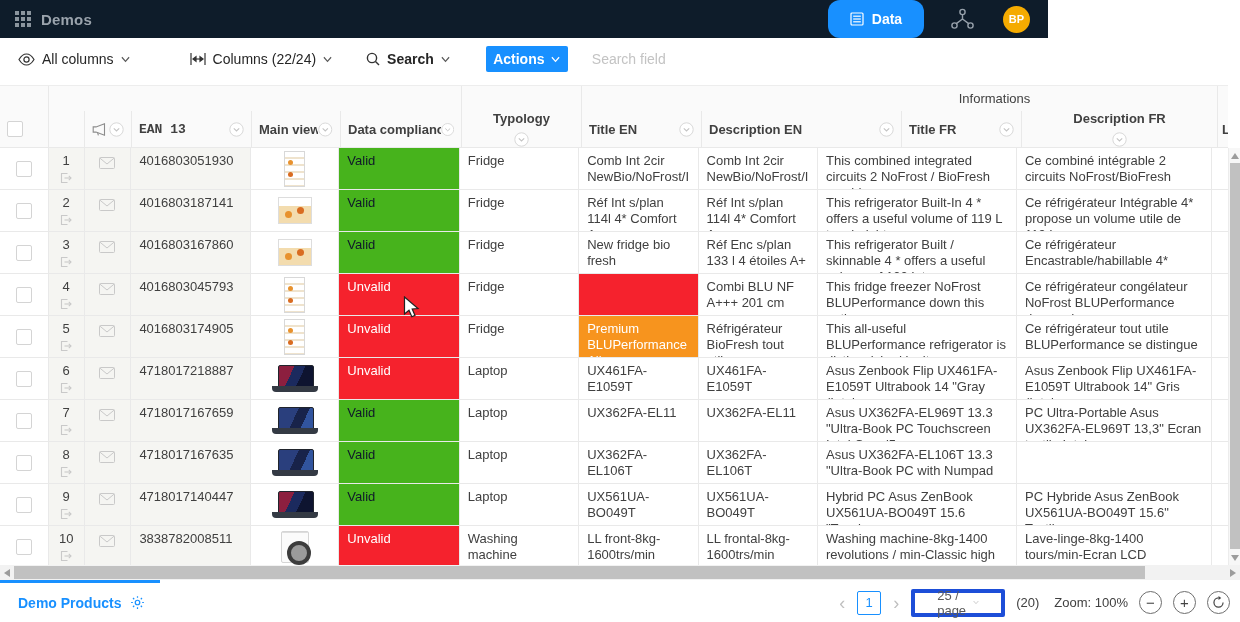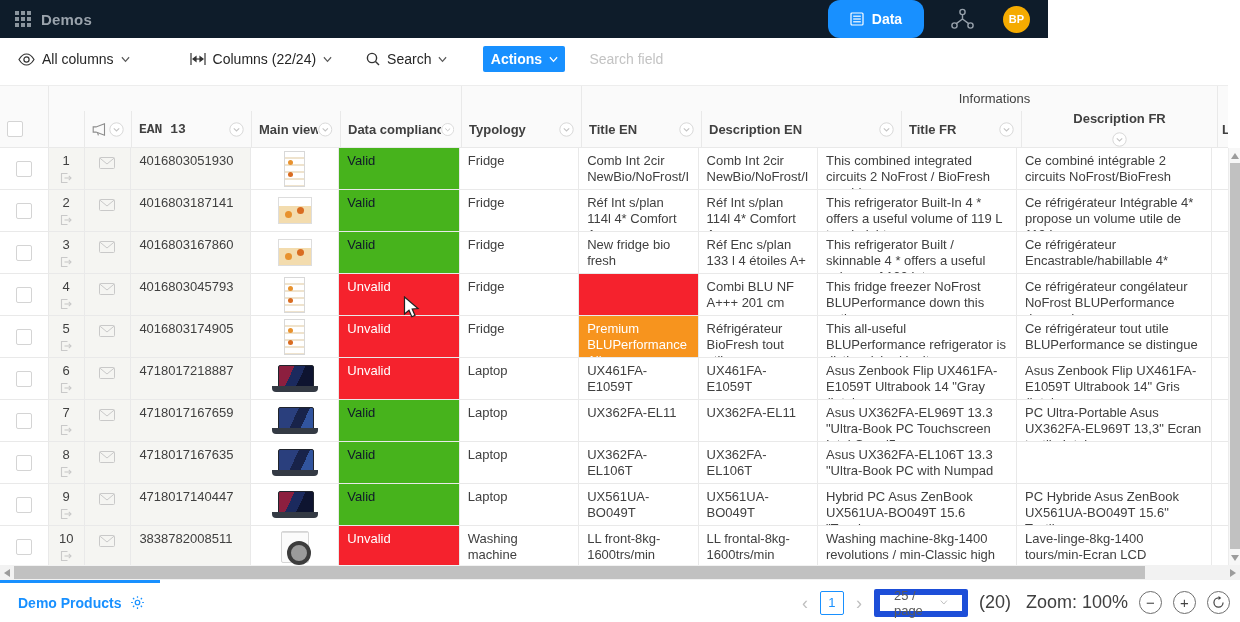--- a/index.html
+++ b/index.html
@@ -13,37 +13,37 @@
   .waffle span { width:4px; height:4px; background:#8b959e; }
   .app-title { color:#9aa3ac; font-size:15px; font-weight:700; margin-left:10px; letter-spacing:.2px; }
   .topbar-right { position:absolute; right:0; top:0; height:38px; display:flex; align-items:center; }
   .data-tab { height:38px; width:96px; background:#1890ff; display:flex; align-items:center; justify-content:center; gap:8px; color:#fff; font-size:14px; font-weight:700;border-radius:12px; }
   .sitemap { margin:0 28px 0 26px; display:flex; }
   .avatar { width:27px; height:27px; border-radius:50%; background:#f5ab00; color:#fff; font-size:11px; font-weight:700; display:flex; align-items:center; justify-content:center; margin-right:18px; }
 
   
   .toolbar { position:absolute; top:38px; left:0; width:1240px; height:42px; background:#fff; display:flex; align-items:center; }
   .tool-group { display:flex; align-items:center; gap:7px; color:#262626; font-size:14px; cursor:pointer; }
-  .tg1{ margin-left:18px;} .tg2{ margin-left:44px;padding-left:16px;} .tg3{ margin-left:34px;}
+  .tg1{ margin-left:18px;} .tg2{ margin-left:44px;padding-left:16px;} .tg3{ margin-left:34px;font-weight:bold;}
   .chev { width:9px; height:9px; display:inline-block; }
   .actions-btn { margin-left:36px; width:82px; height:26px; background:#1890ff; border:none; border-radius:2px; color:#fff; font-size:14px; font-weight:700; display:flex; align-items:center; justify-content:center; gap:7px; cursor:pointer; font-family:inherit; }
   .search-field { margin-left:24px; border:none; outline:none; font-size:14px; color:#404040; width:180px; font-family:inherit; }
   .search-field::placeholder { color:#c3c3c3; }
 
   
   .tablewrap { position:absolute; top:85px; left:0; width:1228px; }
   .grow { display:flex; height:26px; background:#fafafa; border-top:1px solid #ededed; }
   .gcell { border-right:1px solid #e9e9e9; height:100%; position:relative; }
   .g1{width:49px;} .g2{width:413px;} .g3{width:120px;} .g4{width:636px;} .g5{width:10px; border-right:none;}
   .glabel { position:absolute; top:5px; left:0; width:100%; text-align:center; font-size:13px; color:#404040; transform:translateX(95px); }
   .thead { display:flex; height:37px; background:#fafafa; border-bottom:1px solid #e9e9e9; }
   .hcell { display:flex; align-items:center; justify-content:space-between; padding:0 7px; font-size:13px; font-weight:700; color:#404040; border-right:1px solid #e9e9e9; background:#fafafa; }
   .hcell .lbl { white-space:nowrap; overflow:hidden; font-weight:700; }
   .w-check{width:49px;} .w-num{width:36px;} .w-mail{width:47px;} .w-ean{width:120px;font-family:Liberation Mono, monospace;}
-  .w-view{width:89px;} .w-comp{width:121px;} .w-typ{width:120px;} .w-ten{width:120px;}
+  .w-view{width:89px;} .w-comp{width:121px;} .w-typ{width:120px;flex-direction:column;} .w-ten{width:120px;}
   .w-tfr{width:120px;} .w-den{width:200px;} .w-dfr{width:196px;flex-direction:column;} .w-lif{width:10px;border-right:none;padding:0 0 0 4px;overflow:hidden;}
   .tbody { height:417px; overflow:hidden; }
   .trow { display:flex; height:42px; border-bottom:1px solid #e9e9e9; background:#fff; }
   .cell { border-right:1px solid #e9e9e9; padding:5px 8px 0 8px; font-size:13px; color:#404040; line-height:16px; overflow:hidden; word-wrap:break-word; }
   .c-check { width:49px; display:flex; align-items:center; justify-content:center; padding:0; }
   .c-num { width:36px; background:#f5f5f2; display:flex; flex-direction:column; align-items:center; padding:5px 0 0 0; gap:3px; }
   .c-mail { width:47px; background:#f5f5f2; display:flex; justify-content:center; padding-top:9px; }
   .c-ean { width:120px; background:#f5f5f2; }
   .c-view { width:89px; display:flex; align-items:center; justify-content:center; padding:0; }
   .c-comp { width:121px; }
@@ -79,22 +79,22 @@
   .varrow-u { position:absolute; top:5px; left:2px; width:0; height:0; border-bottom:6px solid #9c9c9c; border-left:4px solid transparent; border-right:4px solid transparent; }
   .varrow-d { position:absolute; bottom:4px; left:2px; width:0; height:0; border-top:6px solid #9c9c9c; border-left:4px solid transparent; border-right:4px solid transparent; }
 
   
   .tab-indicator { position:absolute; top:580px; left:0; width:160px; height:3px; background:#1890ff; }
   .footer { position:absolute; top:583px; left:0; width:1240px; height:39px; background:#fff; display:flex; align-items:center; }
   .ds-tab { display:flex; align-items:center; gap:9px; margin-left:18px; color:#1890ff; font-size:14px; font-weight:600; cursor:pointer; }
   .pager { position:absolute; right:10px; top:0; height:39px; display:flex; align-items:center; gap:11px; }
   .pg-arrow { color:#bfbfbf; font-size:18px; line-height:1; cursor:pointer; padding:0 1px; }
   .pg-box { width:24px; height:24px; border:1px solid #1890ff; border-radius:2px; color:#1890ff; font-size:13px; display:flex; align-items:center; justify-content:center; cursor:pointer; }
-  .pg-select { width:94px; height:28px; border:6px solid #1d4ed8; border-radius:2px; color:#595959; font-size:13px; display:flex; align-items:center; justify-content:space-between; padding:0 14px; cursor:pointer; background:#fff; }
-  .pg-count, .pg-zoom { color:#404040; font-size:18px; }
+  .pg-select { width:94px; height:28px; border:4px solid #1d4ed8; border-radius:2px; color:#595959; font-size:13px; display:flex; align-items:center; justify-content:space-between; padding:0 22px; cursor:pointer; background:#fff; }
+  .pg-count, .pg-zoom { color:#404040; font-size:13px; }
   .pg-zoom { margin-left:4px; }
   .circle-btn { width:23px; height:23px; border:1px solid #6e6e6e; border-radius:50%; background:#fff; color:#444; display:flex; align-items:center; justify-content:center; font-size:15px; line-height:1; cursor:pointer; }
 
   
   .cursor { position:absolute; left:403px; top:296px; pointer-events:none; }
 </style>
 </head>
 <body>
 
 <div class="app">

